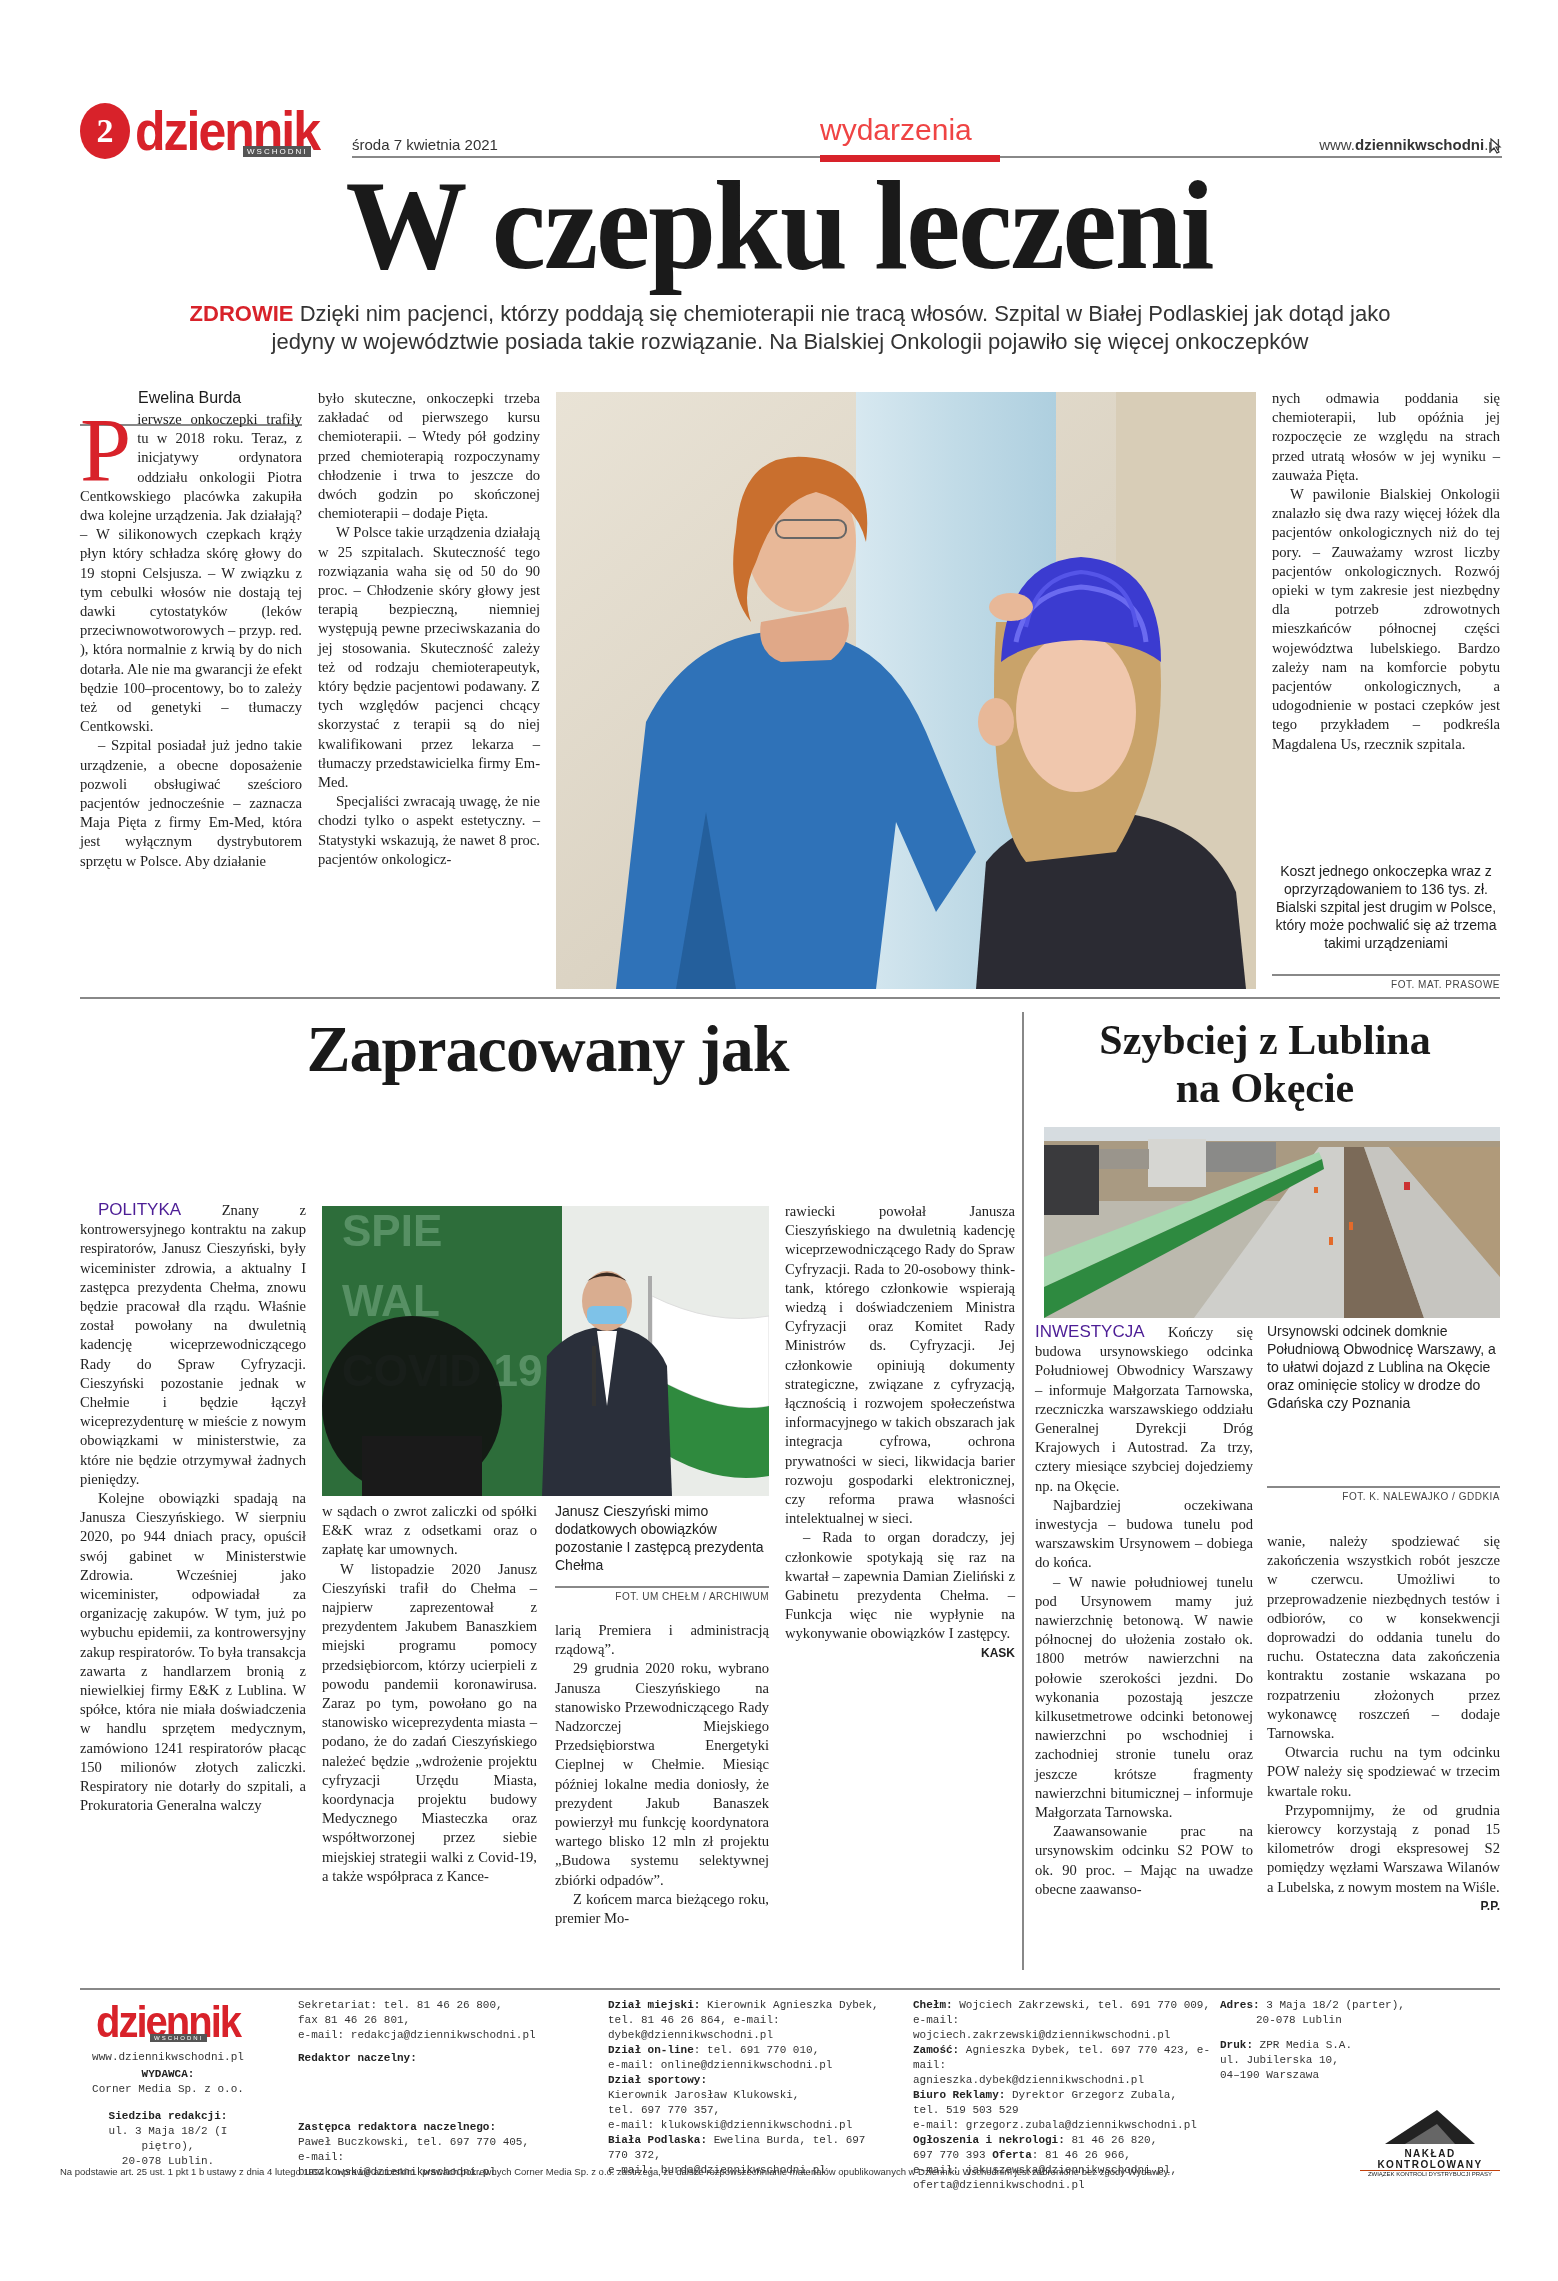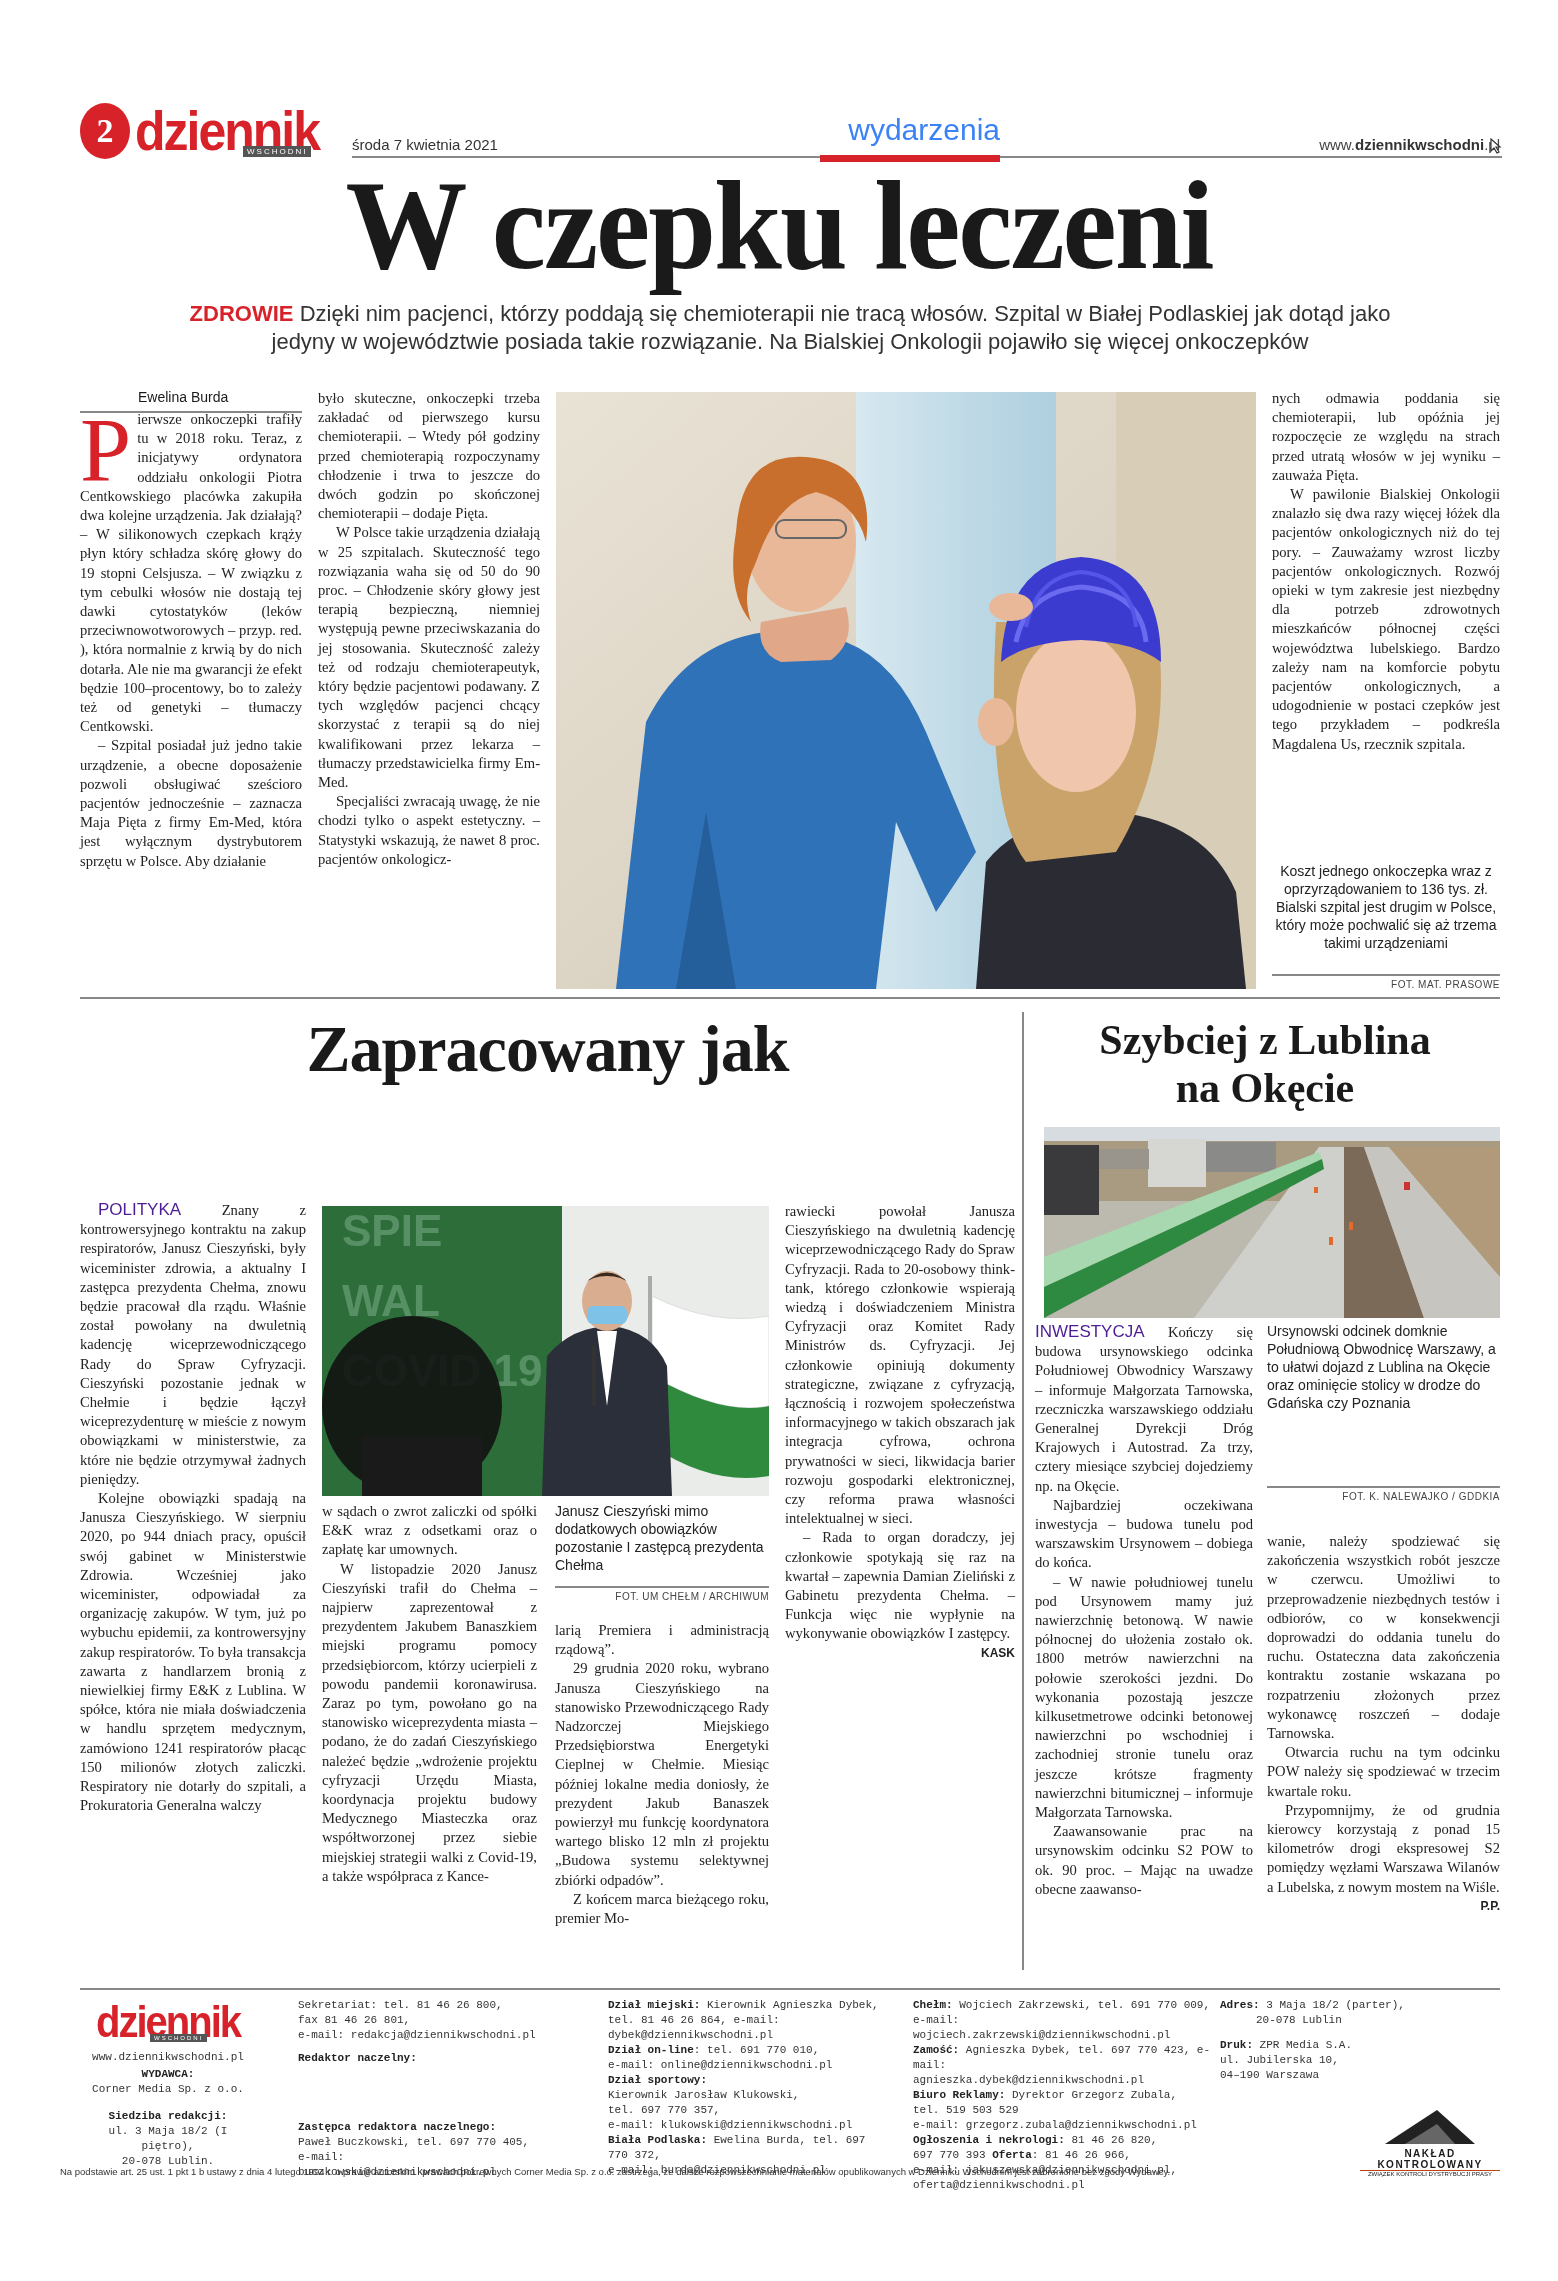--- a/index.html
+++ b/index.html
@@ -9,36 +9,36 @@
   .abs { position: absolute; }
 
   
   .page-num { left: 80px; top: 103px; width: 50px; height: 56px; border-radius: 50%; background: #d8222a; color: #fff;
     font-family: "Liberation Serif", serif; font-size: 34px; font-weight: bold; display: flex; align-items: center; justify-content: center; }
   .logo { left: 135px; top: 104px; width: 220px; height: 58px; }
   .logo-word { font-family: "Liberation Sans", sans-serif; font-weight: bold; font-size: 50px; color: #d8222a; letter-spacing: -2px; line-height: 50px; transform: scaleY(1.1); transform-origin: left top; display: block; }
   .logo-sub { position: absolute; left: 108px; top: 42px; background: #555; color: #fff; font-family: "Liberation Sans", sans-serif; font-size: 8px; letter-spacing: 2px; padding: 1px 4px; }
   .mast-date { left: 352px; top: 136px; font-family: "Liberation Sans", sans-serif; font-size: 15px; color: #333; }
   .mast-rule { left: 352px; top: 156px; width: 1150px; height: 2px; background: #888; }
-  .section-label { left: 820px; top: 113px; width: 180px; text-align: right; font-family: "Liberation Sans", sans-serif; font-size: 30px; color: #3b82f6; font-weight: normal; }
+  .section-label { left: 820px; top: 113px; width: 180px; text-align: left; font-family: "Liberation Sans", sans-serif; font-size: 30px; color: #ef4444; font-weight: normal; }
   .section-bar { left: 820px; top: 155px; width: 180px; height: 7px; background: #d8222a; }
   .mast-url { left: 1260px; top: 136px; width: 240px; text-align: right; font-family: "Liberation Sans", sans-serif; font-size: 15px; color: #444; }
   .mast-url b { color: #333; }
   .cursor-icon { left: 1490px; top: 138px; width: 14px; height: 16px; }
 
   
   .h1 { left: 0; top: 160px; width: 1558px; text-align: center; font-family: "Liberation Serif", serif; font-weight: bold; font-size: 122px; line-height: 130px; letter-spacing: -2px; transform: scaleY(1.05); }
   .lead1 { left: 80px; top: 300px; width: 1420px; text-align: center; font-family: "Liberation Sans", sans-serif; font-size: 22px; line-height: 28px; color: #333; }
   .kicker { color: #d8222a; font-weight: bold; }
 
   
   .col { font-family: "Liberation Serif", serif; font-size: 14.6px; line-height: 19.2px; text-align: justify; hyphens: auto; color: #222; }
   .col p { text-indent: 18px; }
   .col p.noind { text-indent: 0; }
-  .byline { left: 80px; top: 389px; width: 222px; border-bottom: 2px solid #888; font-family: "Liberation Sans", sans-serif; font-size: 14px; padding-left: 58px; padding-bottom: 6px; }
+  .byline { left: 80px; top: 389px; width: 222px; border-bottom: 2px solid #888; font-family: "Liberation Sans", sans-serif; font-size: 16px; padding-left: 58px; padding-bottom: 17px; }
   .dropcap { float: left; font-size: 92px; line-height: 72px; color: #d8222a; font-family: "Liberation Serif", serif; margin: 4px 6px 0 0; }
 
   .photo { overflow: hidden; }
   .caption-sans { font-family: "Liberation Sans", sans-serif; font-size: 14px; line-height: 18px; color: #222; }
   .credit { font-family: "Liberation Sans", sans-serif; font-size: 10px; color: #444; text-align: right; border-top: 2px solid #888; padding-top: 3px; letter-spacing: 0.5px; }
 
   .sep-h { height: 2px; background: #888; }
   .sep-v { width: 2px; background: #888; }
 
   .h2 { font-family: "Liberation Serif", serif; font-weight: bold; font-size: 66px; line-height: 74px; text-align: center; letter-spacing: -1px; }

